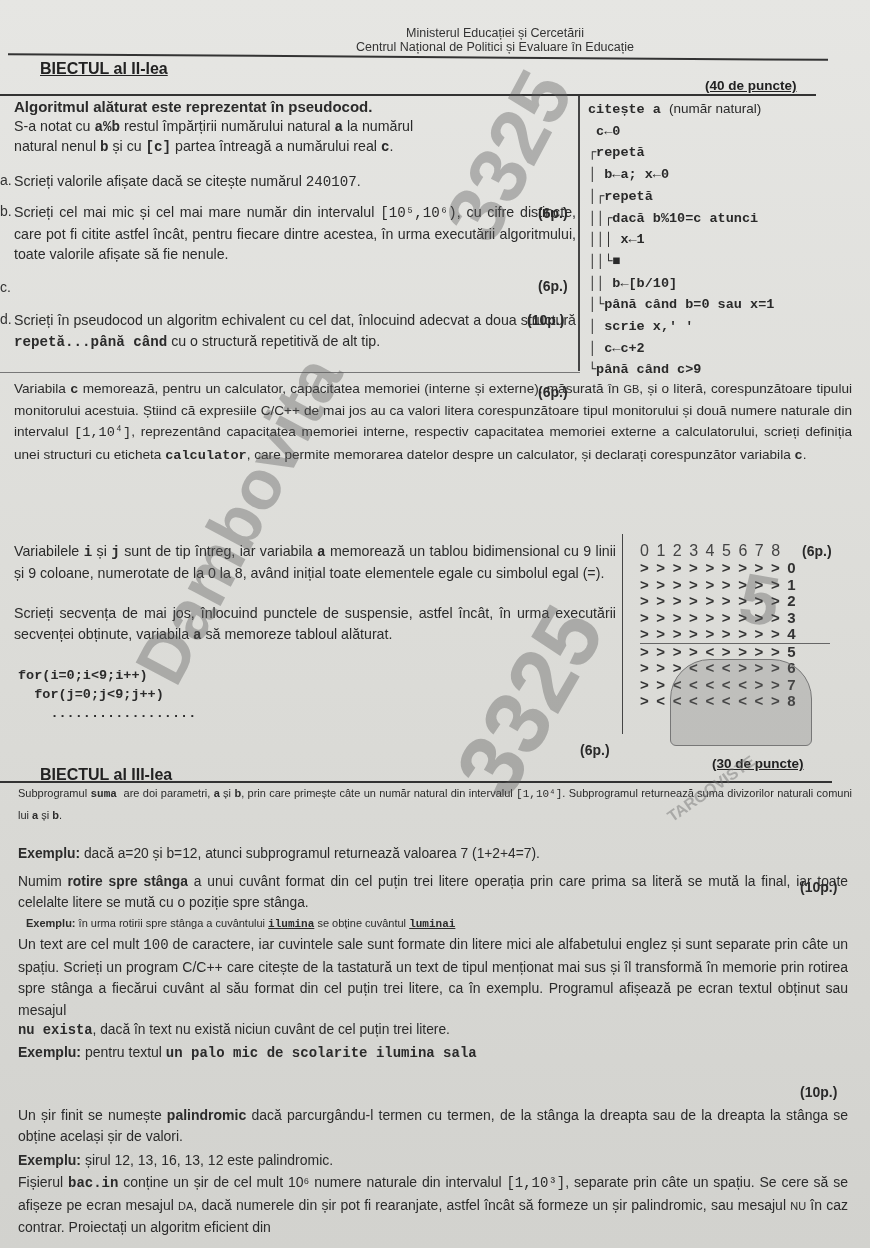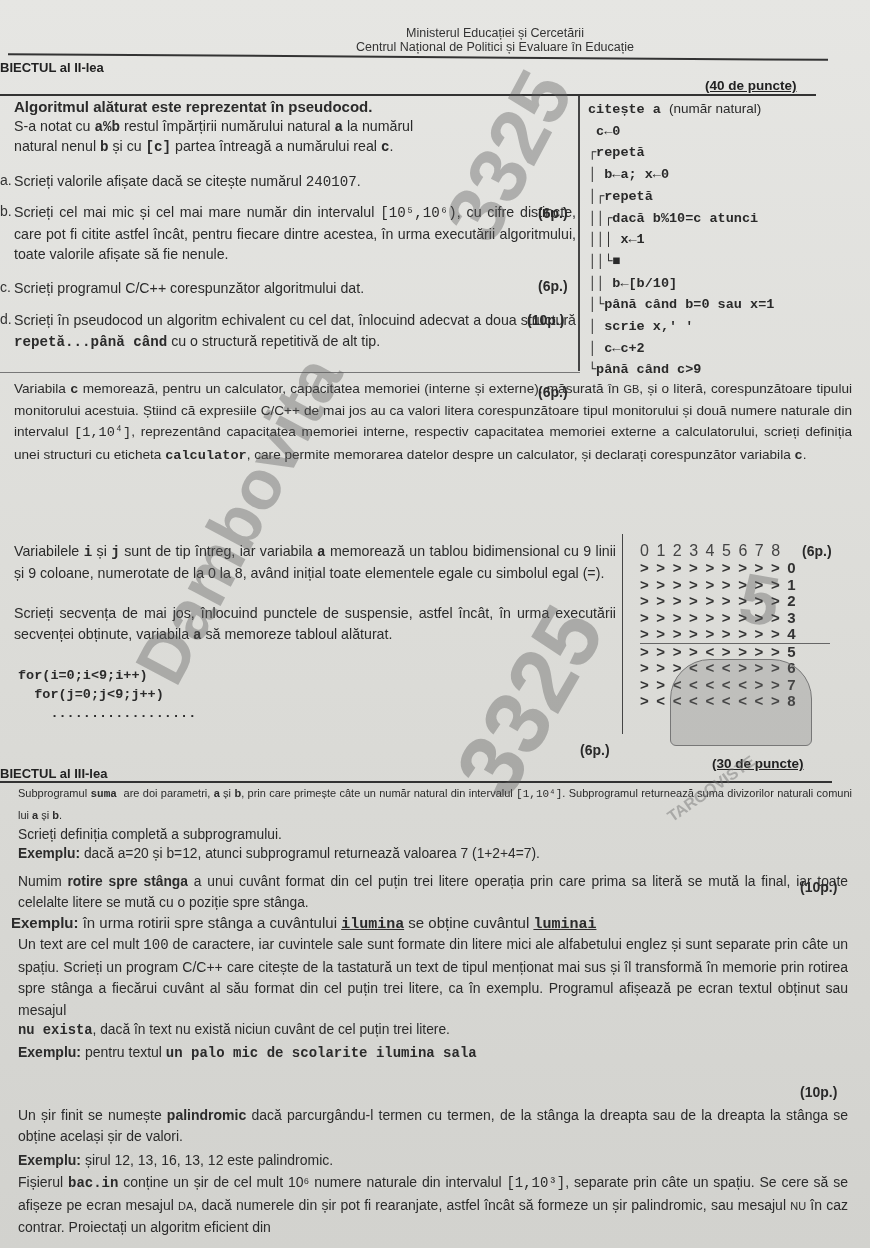--- a/index.html
+++ b/index.html
@@ -4,21 +4,21 @@
 <style>
   html,body{margin:0;padding:0;}
   body{width:870px;height:1248px;overflow:hidden;background:#d9d9d6;font-family:"Liberation Sans",sans-serif;color:#2a2a2a;}
   .page{position:relative;width:870px;height:1248px;background:linear-gradient(180deg,#e6e6e3 0%,#dcdcd8 50%,#d2d2ce 100%);overflow:hidden;}
   .mono{font-family:"Liberation Mono","DejaVu Sans Mono",monospace;}
   .b{font-weight:bold;}
   .hdr{position:absolute;left:0;width:870px;text-align:center;font-size:12.5px;color:#333;}
   .hdr1{top:26px;left:60px;}
   .hdr2{top:40px;left:60px;}
   .rule{position:absolute;height:2px;background:#333;}
-  .sec-title{position:absolute;font-size:13px;font-weight:bold;color:#222;}
+  .sec-title{position:absolute;font-size:16px;font-weight:bold;text-decoration:underline;color:#222;margin-left:40px;}
   .points{position:absolute;font-size:13.5px;font-weight:bold;text-decoration:underline;color:#222;}
   .txt{position:absolute;font-size:14.2px;line-height:20.5px;color:#2b2b2b;}
   .j{text-align:justify;}
   .pt{position:absolute;font-size:14px;font-weight:bold;margin-top:32px;}
   .num{position:absolute;font-size:14px;color:#333;}
   .vline{position:absolute;width:2px;background:#444;}
   .code{position:absolute;font-family:"Liberation Mono","DejaVu Sans Mono",monospace;font-size:13.5px;font-weight:bold;line-height:21.7px;color:#2a2a2a;white-space:pre;}
   .code .norm{font-family:"Liberation Sans",sans-serif;font-weight:normal;}
   .grid{position:absolute;left:640px;top:522px;width:190px;margin-top:20px;}
   .grid .cols{font-family:"Liberation Sans",sans-serif;font-size:16px;color:#444;letter-spacing:7.5px;white-space:nowrap;}
@@ -47,21 +47,20 @@
 
   <div class="num" style="left:0;top:172px;">a.</div>
   <div class="txt" style="left:14px;top:171px;width:470px;">Scrieți valorile afișate dacă se citește numărul <span class="mono">240107</span>.</div>
   <div class="pt" style="left:538px;top:173px;">(6p.)</div>
 
   <div class="num" style="left:0;top:203px;">b.</div>
   <div class="txt j" style="left:14px;top:202px;width:562px;">Scrieți cel mai mic și cel mai mare număr din intervalul <span class="mono">[10⁵,10⁶)</span>, cu cifre distincte, care pot fi citite astfel încât, pentru fiecare dintre acestea, în urma executării algoritmului, toate valorile afișate să fie nenule.&nbsp;&nbsp;&nbsp;&nbsp;&nbsp;&nbsp;&nbsp;&nbsp;&nbsp;&nbsp;</div>
   <div class="pt" style="left:538px;top:246px;">(6p.)</div>
 
   <div class="num" style="left:0;top:279px;">c.</div>
-  <div class="txt" style="left:14px;top:278px;width:470px;">Scrieți programul C/C++ corespunzător algoritmului dat.</div>
   <div class="pt" style="left:527px;top:280px;">(10p.)</div>
 
   <div class="num" style="left:0;top:311px;">d.</div>
   <div class="txt j" style="left:14px;top:310px;width:562px;">Scrieți în pseudocod un algoritm echivalent cu cel dat, înlocuind adecvat a doua structură <span class="mono b">repetă...până când</span> cu o structură repetitivă de alt tip.</div>
   <div class="pt" style="left:538px;top:352px;">(6p.)</div>
 
   <div class="code" style="left:588px;top:98px;"><span><span>citește a</span> <span class="norm">(număr natural)</span></span>
 <span> c←0</span>
 <span>┌repetă</span>
 <span>│ b←a; x←0</span>
@@ -101,26 +100,25 @@
     <div class="row">&gt;&gt;&gt;&lt;&lt;&lt;&gt;&gt;&gt;6</div>
     <div class="row">&gt;&gt;&lt;&lt;&lt;&lt;&lt;&gt;&gt;7</div>
     <div class="row">&gt;&lt;&lt;&lt;&lt;&lt;&lt;&lt;&gt;8</div>
   </div>
 
   <div class="sec-title" style="left:0;top:766px;">BIECTUL al III-lea</div>
   <div class="points" style="left:712px;top:756px;">(30 de puncte)</div>
   <div class="rule" style="left:0;top:781px;width:832px;"></div>
 
   <div class="txt j" style="left:18px;top:783px;width:834px;font-size:11px;">Subprogramul <span class="mono b">suma</span>&nbsp; are doi parametri, <b>a</b> și <b>b</b>, prin care primește câte un număr natural din intervalul <span class="mono">[1,10⁴]</span>. Subprogramul returnează suma divizorilor naturali comuni lui <b>a</b> și <b>b</b>.</div>
-  <div class="txt" style="left:18px;top:825px;width:600px;font-size:13.8px;">Scrieți definiția completă a subprogramului.</div>
   <div class="txt" style="left:18px;top:844px;width:700px;font-size:13.8px;"><b>Exemplu:</b><span> dacă a=20 și b=12, atunci subprogramul returnează valoarea 7 (1+2+4=7).</span></div>
   <div class="pt" style="left:800px;top:847px;">(10p.)</div>
 
   <div class="txt j" style="left:18px;top:871px;width:830px;font-size:13.8px;line-height:21px;">Numim <b>rotire spre stânga</b> a unui cuvânt format din cel puțin trei litere operația prin care prima sa literă se mută la final, iar toate celelalte litere se mută cu o poziție spre stânga.</div>
-  <div class="txt" style="left:11px;top:913px;width:830px;font-size:15px;"><b>Exemplu:</b><span> în urma rotirii spre stânga a cuvântului </span><span class="mono b" style="text-decoration:underline;">ilumina</span><span> se obține cuvântul </span><span class="mono b" style="text-decoration:underline;">luminai</span></div>
+  <div class="txt" style="left:26px;top:913px;width:830px;font-size:11px;"><b>Exemplu:</b><span> în urma rotirii spre stânga a cuvântului </span><span class="mono b" style="text-decoration:underline;">ilumina</span><span> se obține cuvântul </span><span class="mono b" style="text-decoration:underline;">luminai</span></div>
   <div class="txt j" style="left:18px;top:934px;width:830px;font-size:14px;line-height:21.5px;">Un text are cel mult <span class="mono">100</span> de caractere, iar cuvintele sale sunt formate din litere mici ale alfabetului englez și sunt separate prin câte un spațiu. Scrieți un program C/C++ care citește de la tastatură un text de tipul menționat mai sus și îl transformă în memorie prin rotirea spre stânga a fiecărui cuvânt al său format din cel puțin trei litere, ca în exemplu. Programul afișează pe ecran textul obținut sau mesajul</div>
   <div class="txt" style="left:18px;top:1020px;width:830px;font-size:13.8px;"><span class="mono b">nu exista</span><span>, dacă în text nu există niciun cuvânt de cel puțin trei litere.</span></div>
   <div class="txt" style="left:18px;top:1042px;width:700px;font-size:14px;"><b>Exemplu:</b><span> pentru textul </span><span class="mono b">un palo mic de scolarite ilumina sala</span></div>
   <div class="pt" style="left:800px;top:1052px;">(10p.)</div>
 
   <div class="txt j" style="left:18px;top:1105px;width:830px;font-size:14px;line-height:21px;">Un șir finit se numește <b>palindromic</b> dacă parcurgându-l termen cu termen, de la stânga la dreapta sau de la dreapta la stânga se obține același șir de valori.</div>
   <div class="txt" style="left:18px;top:1150px;width:830px;font-size:14px;"><b>Exemplu:</b><span> șirul 12, 13, 16, 13, 12 este palindromic.</span></div>
   <div class="txt j" style="left:18px;top:1172px;width:830px;font-size:14px;line-height:21.5px;">Fișierul <span class="mono b">bac.in</span> conține un șir de cel mult 10⁶ numere naturale din intervalul <span class="mono">[1,10³]</span>, separate prin câte un spațiu. Se cere să se afișeze pe ecran mesajul <span style="font-size:11px">DA</span>, dacă numerele din șir pot fi rearanjate, astfel încât să formeze un șir palindromic, sau mesajul <span style="font-size:11px">NU</span> în caz contrar. Proiectați un algoritm eficient din</div>
 
   <div class="wm" style="left:420px;top:110px;font-size:80px;transform:rotate(-62deg);">3325</div>

